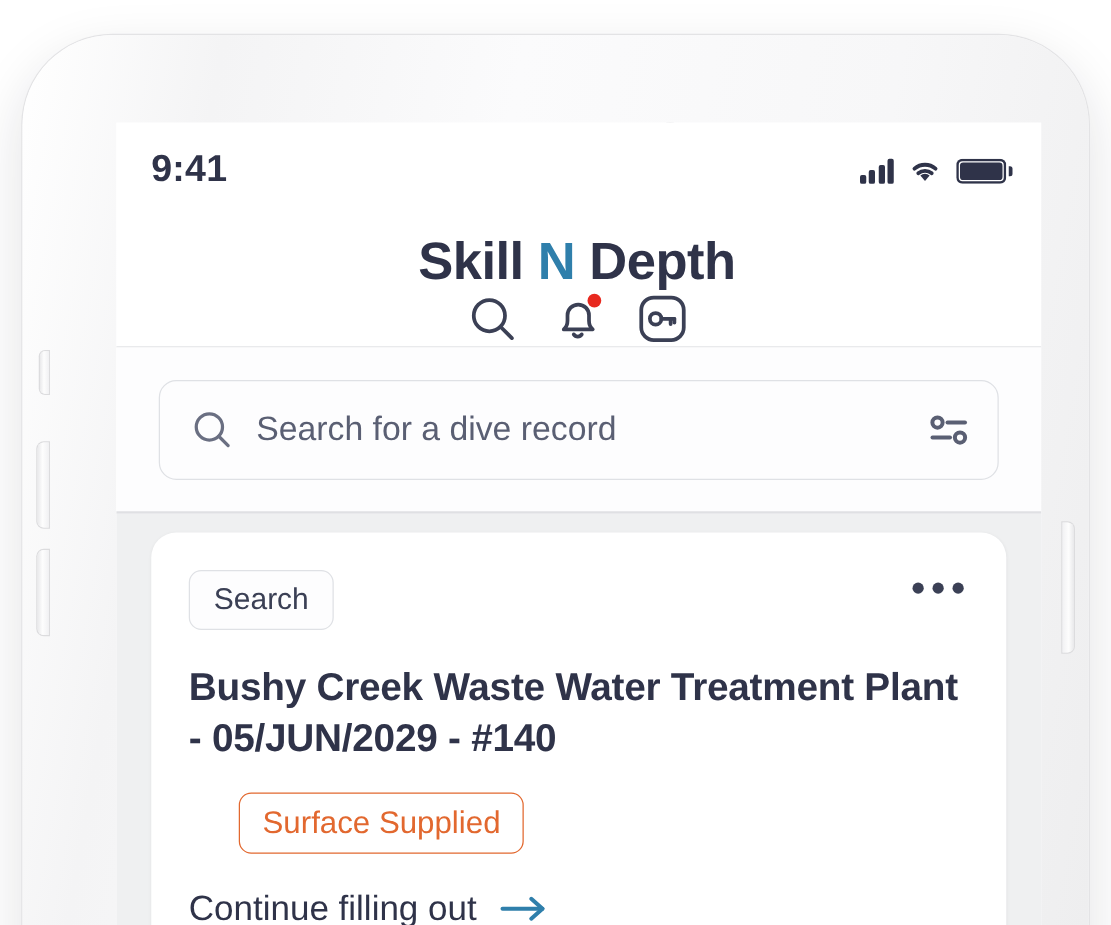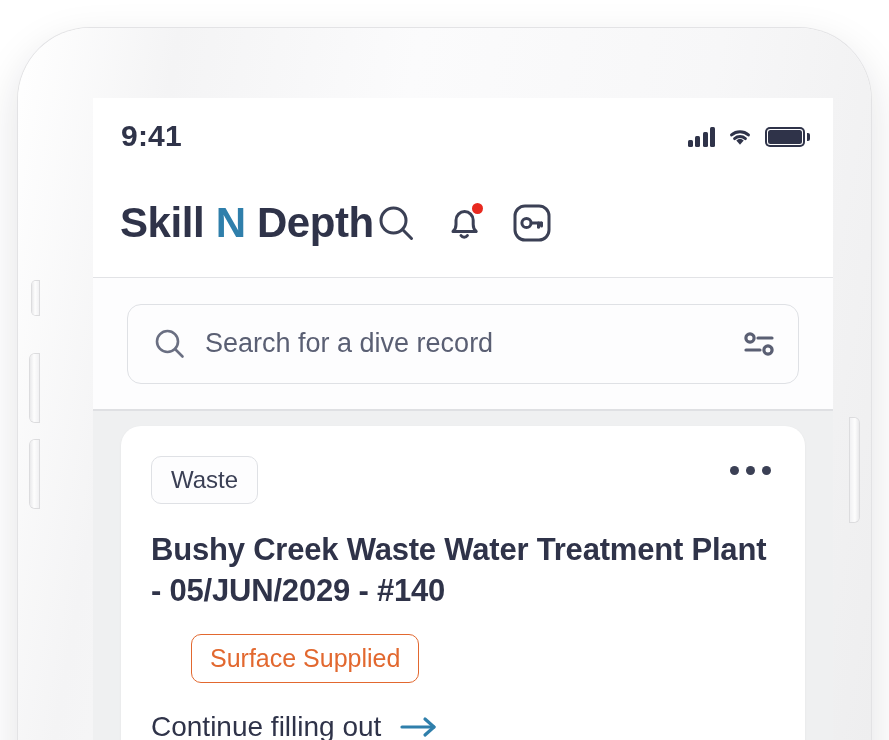--- a/index.html
+++ b/index.html
@@ -86,23 +86,24 @@
   }
   #battery::after {
     content:''; position:absolute; right:-5px; top:6px;
     width:3px; height:8px; border-radius:0 2px 2px 0; background:#2f3349;
   }
   #battery-fill { width:100%; height:100%; border-radius:2.5px; background:#2f3349; }
 
   
   #app-header {
     position: absolute; left: 0; top: 70px; width: 740px; height: 110px;
-    display: flex; align-items: center; justify-content: flex-start;
+    display: flex; align-items: center; justify-content: flex-end;
     padding: 0 30px 0 27px;
     border-bottom: 1.5px solid #e2e3e6;
+    flex-direction: column;
   }
   #brand-logo {
     font-size: 42px; font-weight: 700; letter-spacing: -.4px;
     color: #2f3349; white-space: nowrap;
   }
   #brand-logo .n { color: #2f7fab; }
   #header-actions { display: flex; align-items: center; gap: 24px; }
   .hicon { position: relative; width: 44px; height: 44px; cursor: pointer; }
   .hicon svg { display: block; width: 44px; height: 44px; }
   #bell-dot {
@@ -258,21 +259,21 @@
             <line x1="4" y1="21" x2="18" y2="21" stroke="#5a5f73" stroke-width="3.2" stroke-linecap="round"></line>
             <circle cx="26" cy="21" r="4.1" stroke="#5a5f73" stroke-width="3.2" fill="none"></circle>
           </svg>
         </div>
       </div>
 
       <div id="list-area">
         <div id="record-card">
 
           <div id="card-top">
-            <div id="status-badge">Waste</div>
+            <div id="status-badge">Search</div>
             <div id="card-menu-button">
               <span></span>
                 <span></span>
                 <span></span>
             </div>
           </div>
 
           <div id="card-title">Bushy Creek Waste Water Treatment Plant - 05/JUN/2029 - #140</div>
 
           <div id="card-tags">

